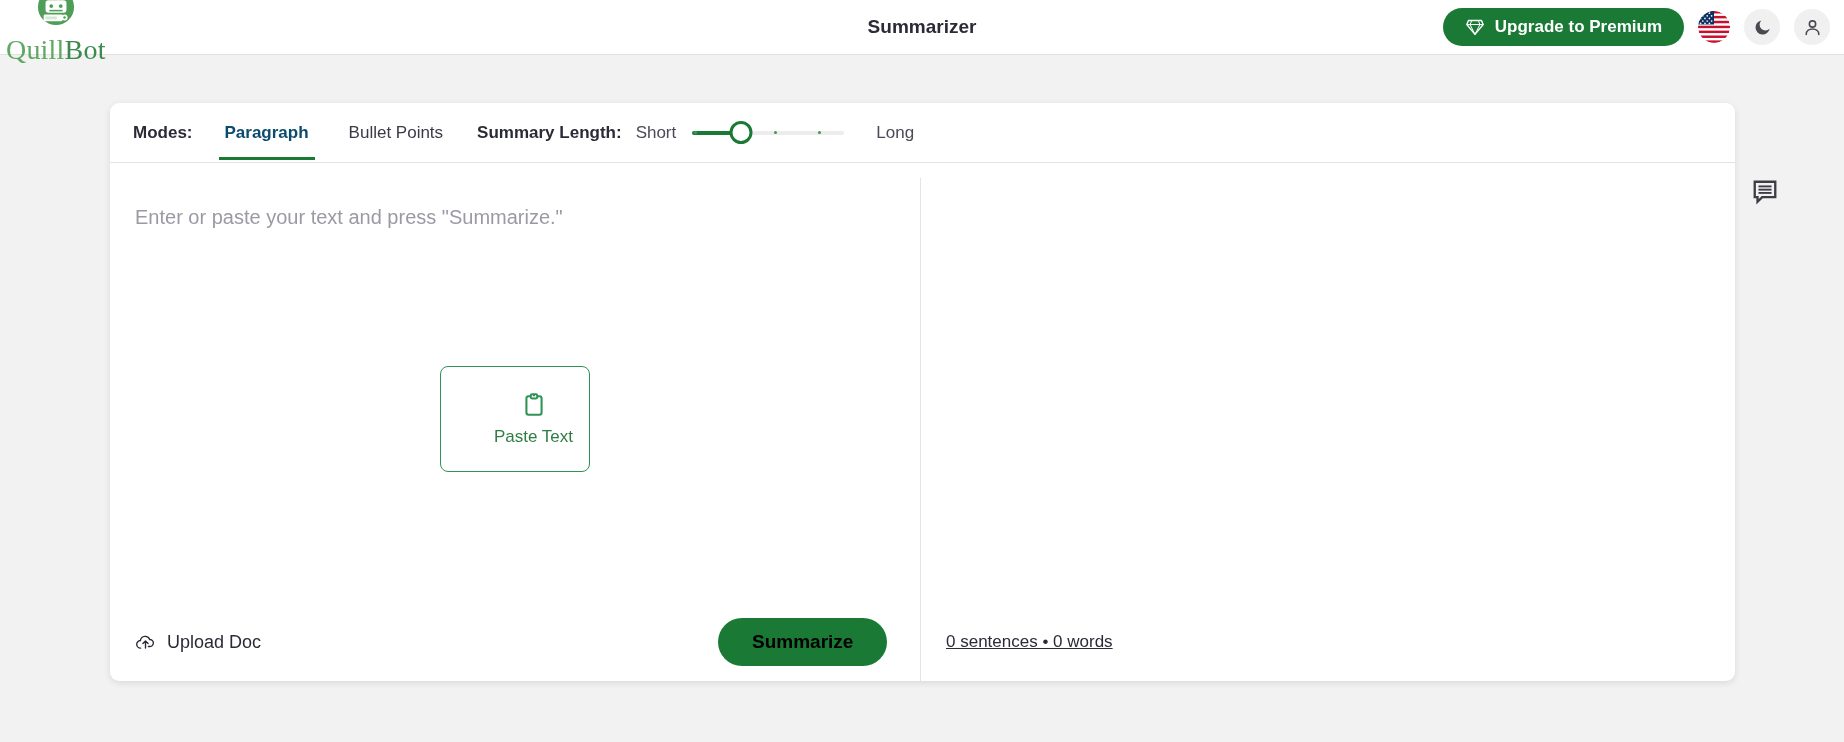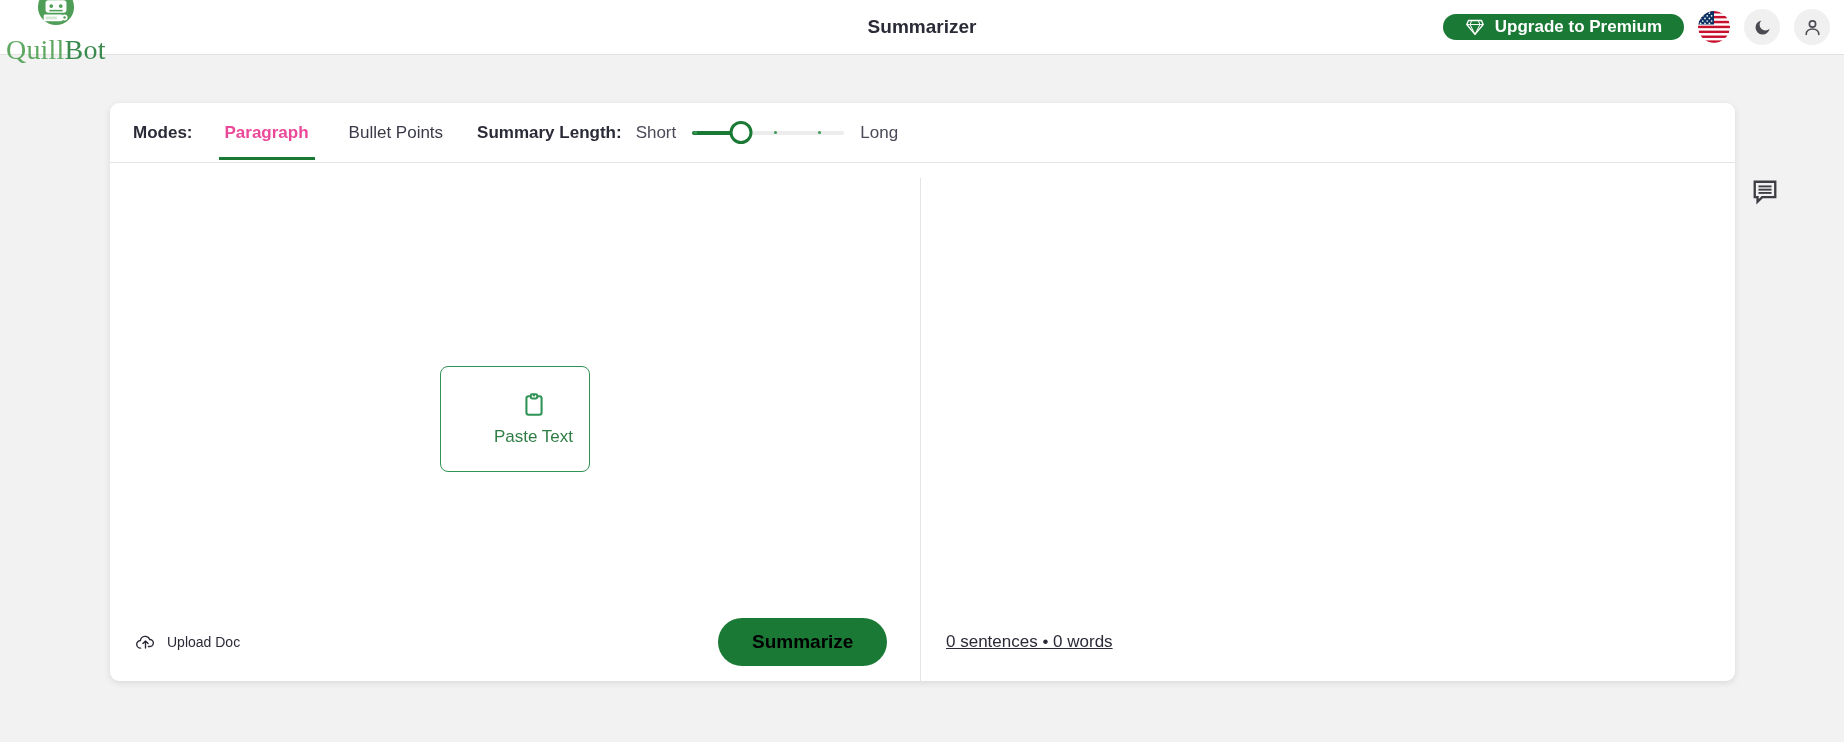--- a/index.html
+++ b/index.html
@@ -58,21 +58,21 @@
     gap: 14px;
   }
   .upgrade-btn {
     display: flex;
     align-items: center;
     gap: 10px;
     background: #1a7a35;
     color: #ffffff;
     border: none;
     border-radius: 22px;
-    height: 26px;
+    height: 38px;
     padding: 0 22px;
     font-size: 17px;
     font-weight: bold;
     font-family: "Liberation Sans", sans-serif;
     cursor: pointer;
     white-space: nowrap;
   }
   .flag-btn {
     width: 32px; height: 32px;
     border-radius: 50%;
@@ -138,21 +138,21 @@
     color: #3a3a48;
     background: none;
     border: none;
     font-family: "Liberation Sans", sans-serif;
     cursor: pointer;
     padding: 18px 6px 17px;
     margin-right: 28px;
     white-space: nowrap;
   }
   .mode-tab.active {
-    color: #ec4899;
+    color: #0c4a6e;
     font-weight: bold;
     text-align: right;
   }
   .mode-tab.active::after {
     content: "";
     position: absolute;
     left: 0; right: 0; bottom: 0;
     height: 3px;
     background: #1a7a35;
   }
@@ -161,21 +161,21 @@
     font-weight: bold;
     color: #2b2b38;
     white-space: nowrap;
   }
   .len-short, .len-long {
     font-size: 17px;
     color: #4a4a58;
     white-space: nowrap;
   }
   .len-short { margin-left: 14px; }
-  .len-long  { margin-left: 16px; text-align: right; }
+  .len-long  { margin-left: 32px; text-align: right; }
 
   .slider {
     position: relative;
     width: 152px;
     height: 24px;
     margin-left: 16px;
     cursor: pointer;
   }
   .slider-track {
     position: absolute;
@@ -274,21 +274,21 @@
     align-items: center;
     padding: 0 25px;
     position: relative;
   }
   .upload-doc {
     display: flex;
     align-items: center;
     gap: 11px;
     background: none;
     border: none;
-    font-size: 14px;
+    font-size: 18px;
     color: #2b2b38;
     cursor: pointer;
     font-family: "Liberation Sans", sans-serif;
     padding: 0;
   }
   .summarize-btn {
     position: absolute;
     left: 608px;
     background: #1a7a35;
     color: #000000;
@@ -441,20 +441,21 @@
         <div class="slider-thumb" style="left:32%"></div>
       </div>
 
       <span class="len-long">Long</span>
     </div>
 
     <div class="panels">
 
       <div class="panel-left">
         <div class="editor-area">
+          <div class="editor-placeholder">Enter or paste your text and press "Summarize."</div>
 
           <button class="paste-btn">
             <svg width="26" height="26" viewBox="0 0 24 24">
               <rect x="5" y="4" width="14" height="17" rx="2" fill="none" stroke="#2f9355" stroke-width="1.9"></rect>
               <rect x="9" y="2" width="6" height="4" rx="1.3" fill="#ffffff" stroke="#2f9355" stroke-width="1.9"></rect>
               <circle cx="12" cy="3.2" r="1" fill="#2f9355"></circle>
             </svg>
             <span class="paste-btn-label">Paste Text</span>
           </button>
         </div>

